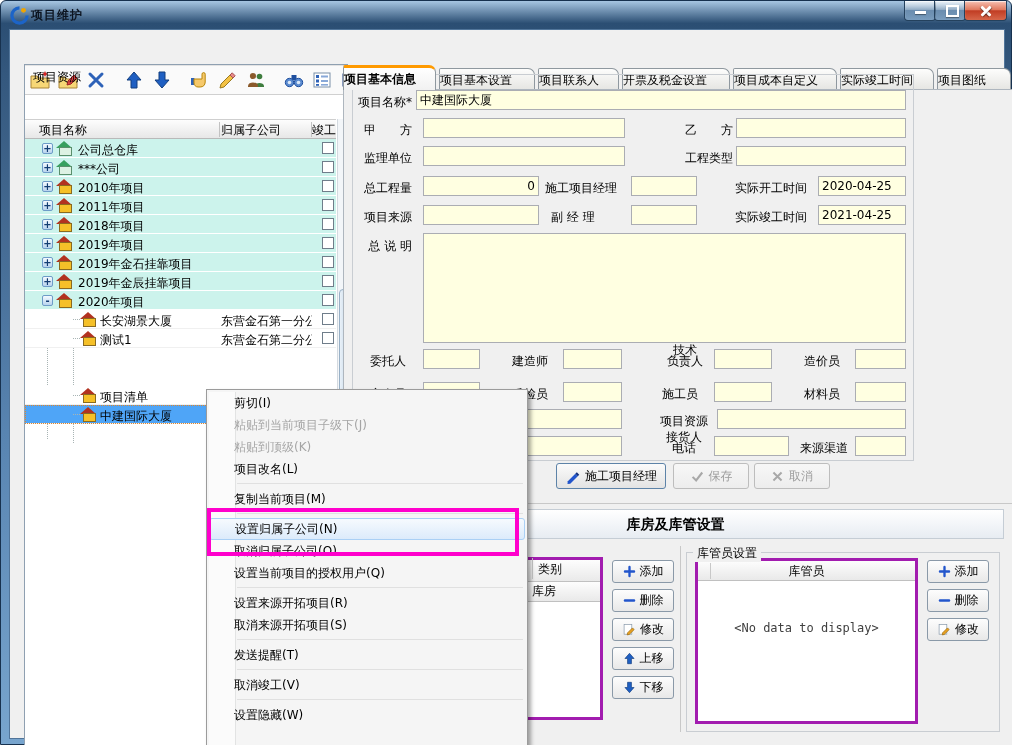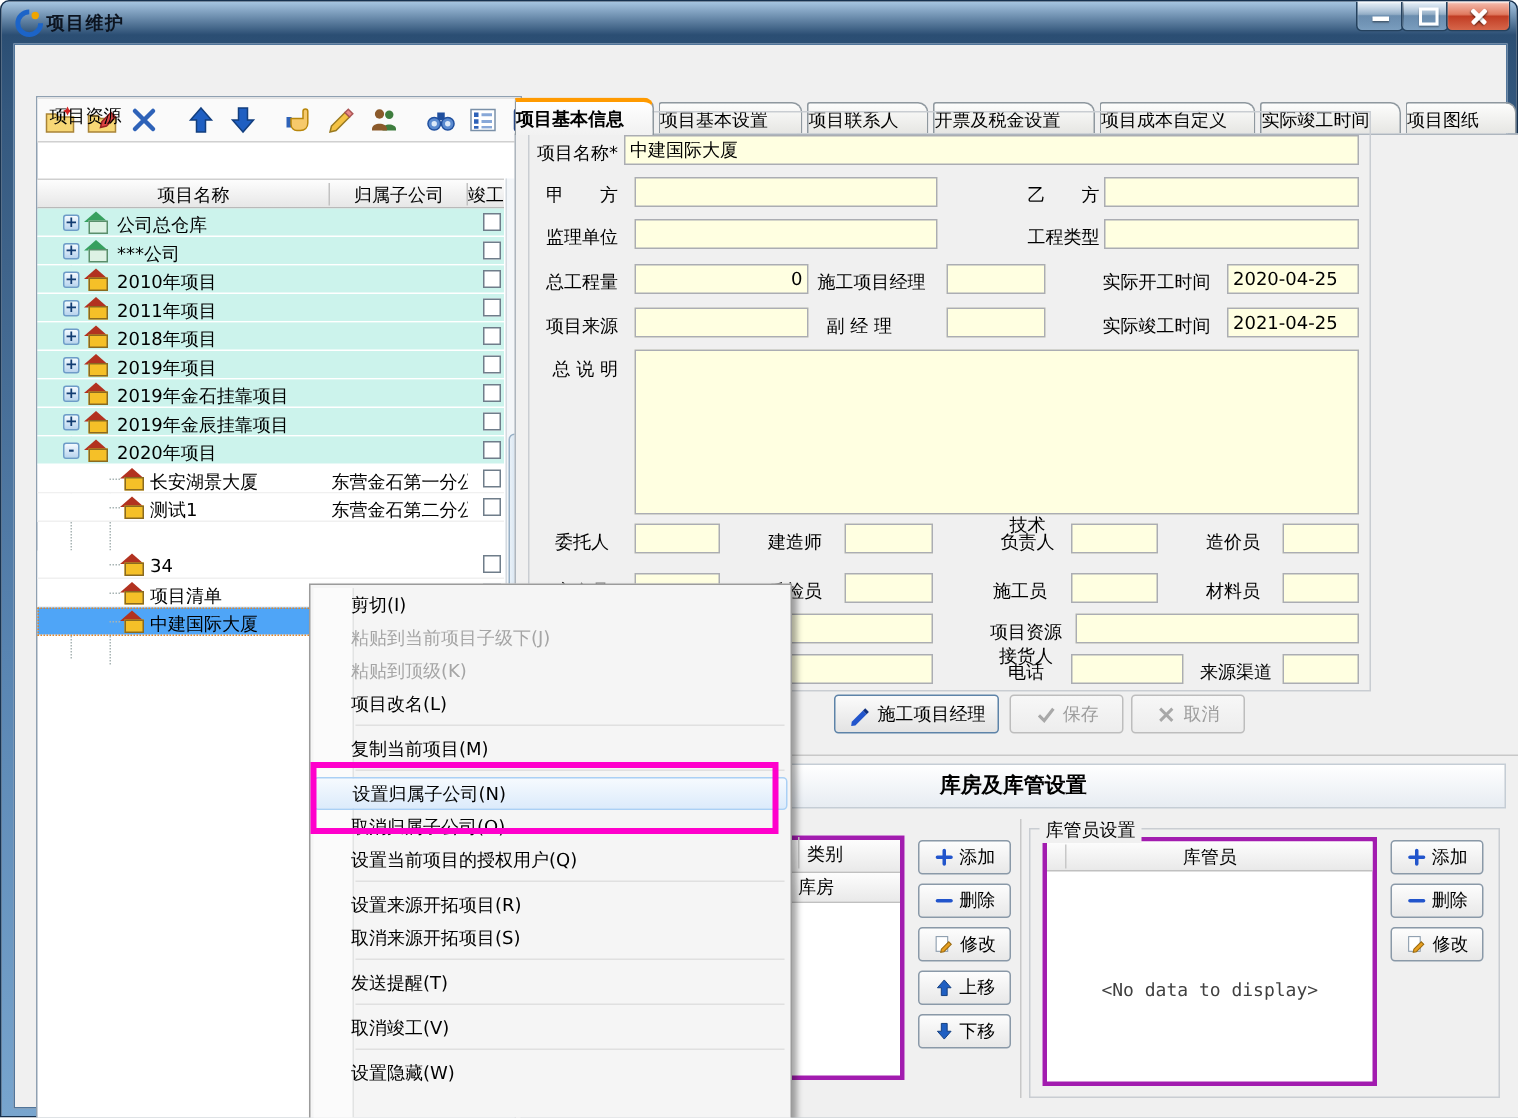--- a/index.html
+++ b/index.html
@@ -25,21 +25,21 @@
   
   #lpanel{left:14px;top:34px;width:324px;height:704px;background:#fff;border:1px solid #8fa0b1;box-sizing:border-box}
   #lp-header{left:8px;top:4px}
   #lp-toolbar{left:0;top:22px;width:322px;height:30px;border-top:1px solid #e3e3e3;border-bottom:1px solid #d0d0d0;
               display:flex;align-items:center;padding-left:5px;box-sizing:border-box;background:#fafafa}
   .tbtn{width:20px;height:20px;margin-right:8px;display:flex;align-items:center;justify-content:center}
   .tsep{width:1px;height:20px;background:#c5c5c5;margin:0 8px 0 2px}
   
   #tree-head{left:0;top:54px;width:311px;height:20px;background:linear-gradient(180deg,#fdfdfd,#e7e7e7);
              border-top:1px solid #cfcfcf;border-bottom:1px solid #b9b9b9;box-sizing:border-box}
-  .thcol{position:absolute;top:2px;text-align:center}
+  .thcol{position:absolute;top:2px;}
   .thline{position:absolute;top:2px;width:1px;height:15px;background:#c2c2c2}
   .trow{position:absolute;left:0;width:311px;height:19px;box-sizing:border-box}
   .trow.lv0{background:#ccf3ec;border-bottom:1px solid #ffffff}
   .trow.child{background:#fff;border-bottom:1px solid #f0f0f0}
   .trow.sel{background:#4fa5f7;outline:1px dotted #e0862c;outline-offset:-1px}
   .exp{position:absolute;left:17px;top:4px;width:11px;height:11px;line-height:9px;text-align:center;
        font-size:10px;font-weight:bold;color:#123d72;background:linear-gradient(180deg,#f4faff,#b9d4ee);
        border:1px solid #6e9cc8;box-sizing:border-box;border-radius:2px}
   .ticon{position:absolute;top:2px;width:17px;height:15px}
   .ticon:before{content:"";position:absolute;left:0;top:0;border-left:8.5px solid transparent;border-right:8.5px solid transparent;border-bottom:7px solid #b23220}
@@ -284,27 +284,20 @@
         <span class="tsub">东营金石第一分公司</span>
         <span class="cb"></span>
       </div>
       <div class="trow child" style="top:264px">
         <span class="doth" style="left:48px;top:9px;width:7px"></span>
         <span class="ticon chi"></span>
         <span class="tlabel lc">测试1</span>
         <span class="tsub">东营金石第二分公司</span>
         <span class="cb"></span>
       </div>
-      <div class="trow child" style="top:302px">
-        <span class="doth" style="left:48px;top:9px;width:7px"></span>
-        <span class="ticon chi"></span>
-        <span class="tlabel lc">34</span>
-        <span class="tsub"></span>
-        <span class="cb"></span>
-      </div>
       <div class="trow child" style="top:321px">
         <span class="doth" style="left:48px;top:9px;width:7px"></span>
         <span class="ticon chi"></span>
         <span class="tlabel lc">项目清单</span>
         <span class="tsub">东营金石第一分公司</span>
         <span class="cb"></span>
       </div>
       <div class="trow child sel" style="top:340px">
         <span class="doth" style="left:48px;top:9px;width:7px"></span>
         <span class="ticon chi"></span>
@@ -454,21 +447,21 @@
     </div>
 
     <div class="vline" style="left:670px;top:516px;height:186px"></div>
 
     <div class="abs gbox" style="left:676px;top:522px;width:312px;height:178px;z-index:1"></div>
     <div class="glabel" style="left:683px;top:515px;z-index:2">库管员设置</div>
 
     <div class="abs panelwhite" style="left:685px;top:528px;width:223px;height:166px">
       <div class="gridhead" style="height:20px;text-align:center;line-height:20px">库管员</div>
       <div class="vline" style="left:12px;top:2px;height:16px"></div>
-      <div id="nodata" style="text-align:center;margin-top:72px">&lt;No data to display&gt;</div>
+      <div id="nodata" style="text-align:center;margin-top:40px">&lt;No data to display&gt;</div>
     </div>
 
     <div class="sbtn" style="left:917px;top:530px">
       <svg width="13" height="13" viewBox="0 0 20 20">
           <path d="M10 3v14M3 10h14" stroke="#2255cc" stroke-width="3.6" stroke-linecap="round"></path>
         </svg>
       <span>添加</span>
     </div>
     <div class="sbtn" style="left:917px;top:559px">
       <svg width="13" height="13" viewBox="0 0 20 20">

